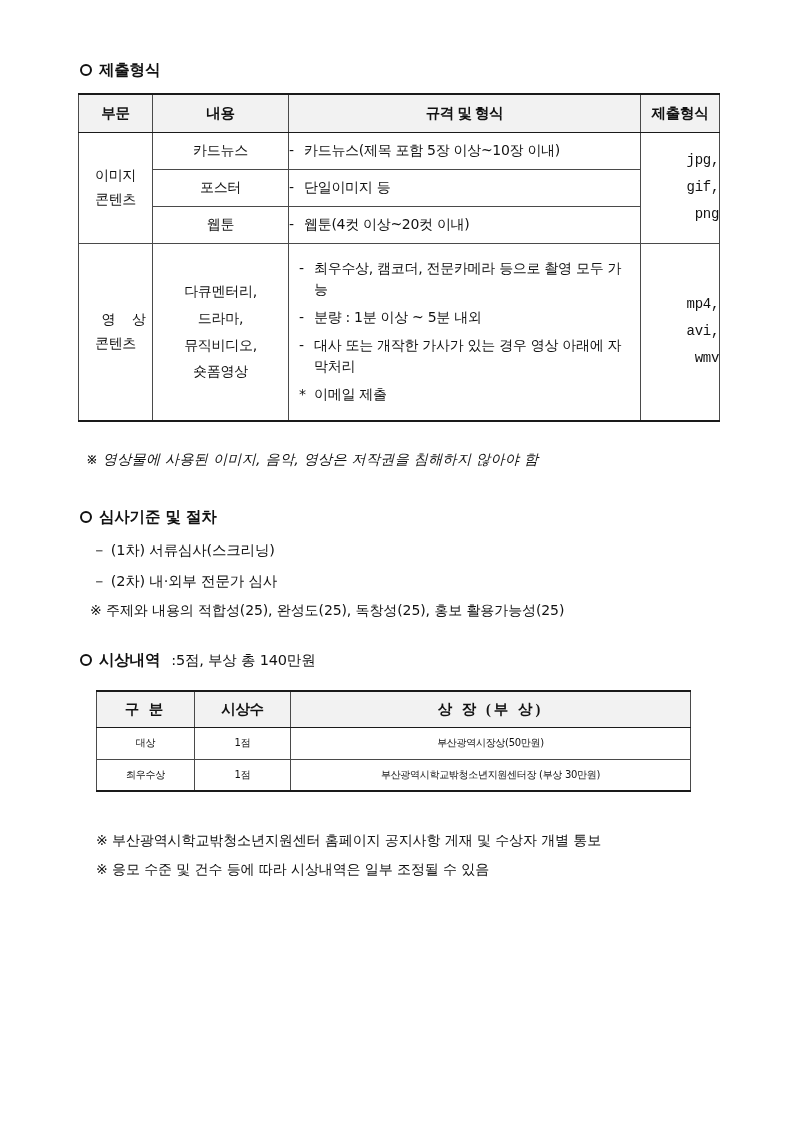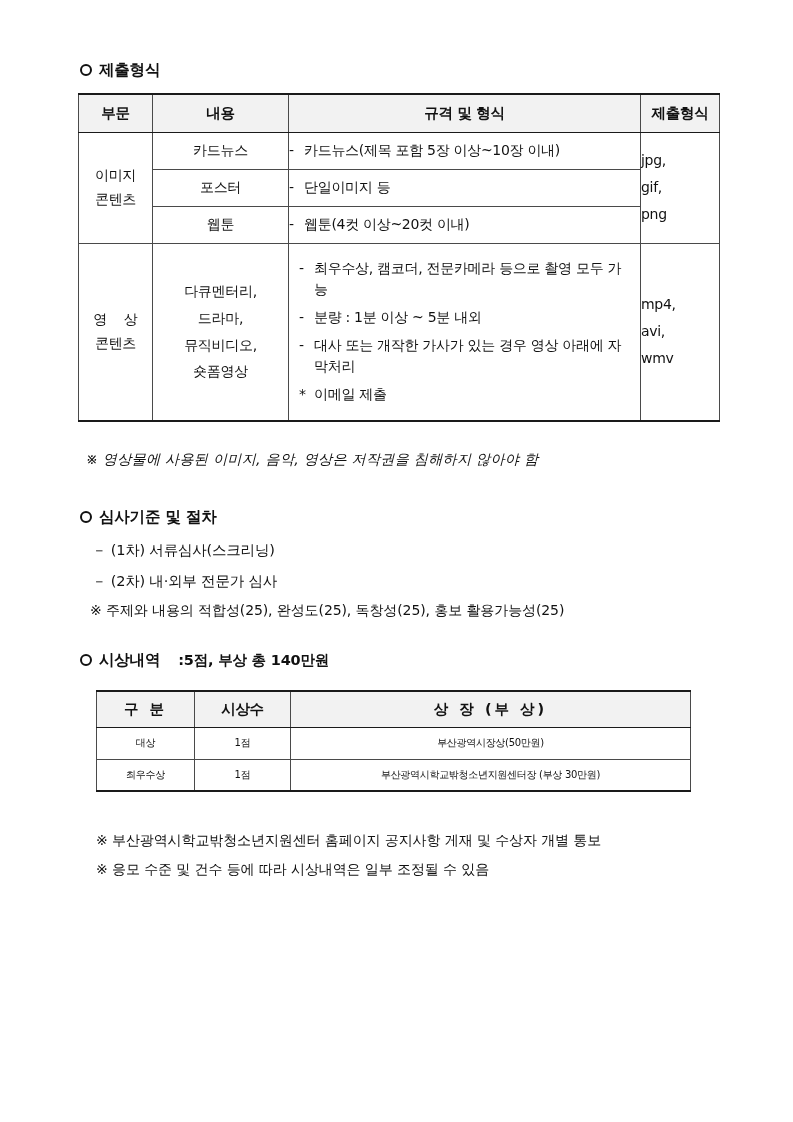--- a/index.html
+++ b/index.html
@@ -41,23 +41,23 @@
     position: relative;
     top: 1px;
   }
   .sec-title {
     font-size: 15.5px;
     font-weight: bold;
     letter-spacing: -0.2px;
   }
   .sec-sub {
     font-size: 14.5px;
-    font-weight: bold;
+    font-weight: normal;
     letter-spacing: -0.2px;
-    margin-left: 11px;
+    margin-left: 4px;
   }
 
   
   table.doc-table {
     position: absolute;
     border-collapse: collapse;
     table-layout: fixed;
     font-size: 14px;
     letter-spacing: -0.3px;
   }
@@ -68,33 +68,34 @@
     font-weight: normal;
   }
   table.doc-table thead th {
     background: #f2f2f2;
     font-weight: bold;
     font-size: 14.5px;
     text-align: center;
     border-top: 2.2px solid #1a1a1a;
     border-bottom: 1.6px solid #1a1a1a;
     height: 38px;
+    font-family: Liberation Serif, serif;
   }
   table.doc-table tbody tr:last-child td {
     border-bottom: 2.2px solid #1a1a1a;
   }
 
   
   #table-submission { left: 78px; top: 93px; width: 641px; }
   #table-submission td { font-size: 14px; }
   .cell-center { text-align: center; }
   .cell-body { padding: 5px 8px 5px 10px; line-height: 1.55; }
   .cat-cell { text-align: center; line-height: 1.65; }
-  .spaced { letter-spacing: 6px; padding-left: 6px; }
-  .fmt-cell { text-align: left; line-height: 1.95; font-size: 13.5px; }
+  .spaced { letter-spacing: 6px; padding-left: 6px; text-align: right; }
+  .fmt-cell { text-align: right; line-height: 1.95; font-size: 13.5px; font-family: Liberation Mono, monospace; }
   .list-line {
     display: flex;
     align-items: flex-start;
     gap: 6px;
   }
   .list-mark { flex: 0 0 auto; width: 9px; }
   .list-text { flex: 1 1 auto; }
   .row-h { height: 37px; }
 
   

